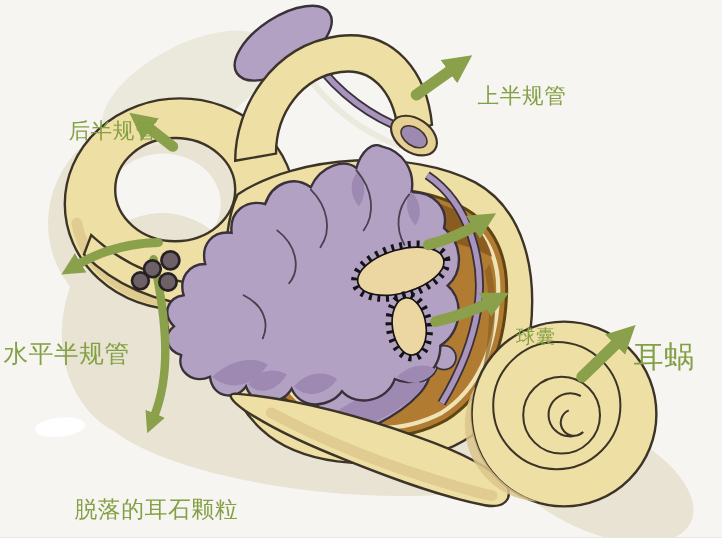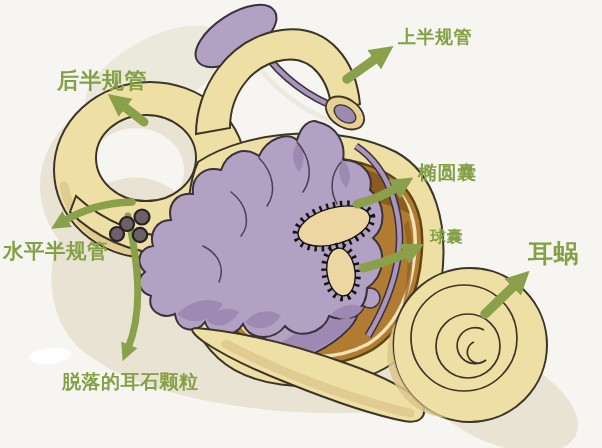--- a/index.html
+++ b/index.html
@@ -5,24 +5,24 @@
   :root{
     --background:#f6f5f2; --label-green:#84a045; --arrow-green:#8aa04a;
     --bone-cream:#eedfa4; --bone-shade:#dcc58c; --membrane-purple:#b3a1c4;
     --membrane-purple-dark:#9d89b1; --vestibule-brown:#b17c31; --vestibule-brown-dark:#8a5c1f;
     --macula-cream:#ecd7a2; --otolith-gray:#6e6067; --shadow-beige:#e9e3d4; --outline-dark:#3d3428;
   }
   html,body{margin:0;padding:0;background:#dcdcdc;}
   .stage{position:relative;width:602px;height:448px;background:var(--background);
          overflow:hidden;font-family:"DejaVu Sans","Liberation Sans",sans-serif;}
   .stage svg{position:absolute;left:0;top:0;}
-  .lbl{position:absolute;font-weight:bold;color:var(--label-green);
-       white-space:nowrap;line-height:1.1;letter-spacing:.5px;}
+  .lbl{position:absolute;font-weight:normal;color:var(--label-green);
+       white-space:nowrap;line-height:1.1;letter-spacing:.5px;margin-top:44px;}
   .lbl-sup {left:398px;top:27px;font-size:18px;}
-  .lbl-post{left:57px; top:69px;font-size:22px;}
+  .lbl-post{left:57px; top:56px;font-size:18px;}
   .lbl-utr {left:418px;top:162px;font-size:19px;}
   .lbl-sac {left:430px;top:228px;font-size:16px;}
   .lbl-coch{left:528px;top:240px;font-size:25px;}
   .lbl-horz{left:3px;  top:240px;font-size:20.5px;}
   .lbl-otol{left:62px; top:371px;font-size:19px;}
   .shadow{fill:var(--shadow-beige);stroke:none;}
   .bone{fill:var(--bone-cream);stroke:var(--outline-dark);stroke-width:2;}
   .bone-rim{fill:#e6d093;stroke:var(--outline-dark);stroke-width:1.8;}
   .rim-hole{fill:var(--membrane-purple-dark);stroke:var(--outline-dark);stroke-width:1.3;}
   .purple{fill:var(--membrane-purple);stroke:#39313b;stroke-width:2;}
@@ -188,18 +188,17 @@
     <g>
       <circle class="dot" cx="142" cy="217" r="7.5"></circle>
       <circle class="dot" cx="127" cy="224" r="7"></circle>
       <circle class="dot" cx="117" cy="234" r="7"></circle>
       <circle class="dot" cx="140" cy="235" r="7.2"></circle>
     </g>
   </svg>
 
   <div class="lbl lbl-sup">上半规管</div>
   <div class="lbl lbl-post">后半规管</div>
-  <div class="lbl lbl-utr">椭圆囊</div>
   <div class="lbl lbl-sac">球囊</div>
   <div class="lbl lbl-coch">耳蜗</div>
   <div class="lbl lbl-otol">脱落的耳石颗粒</div>
   <div class="lbl lbl-horz">水平半规管</div>
 </div>
 
 </body></html>

